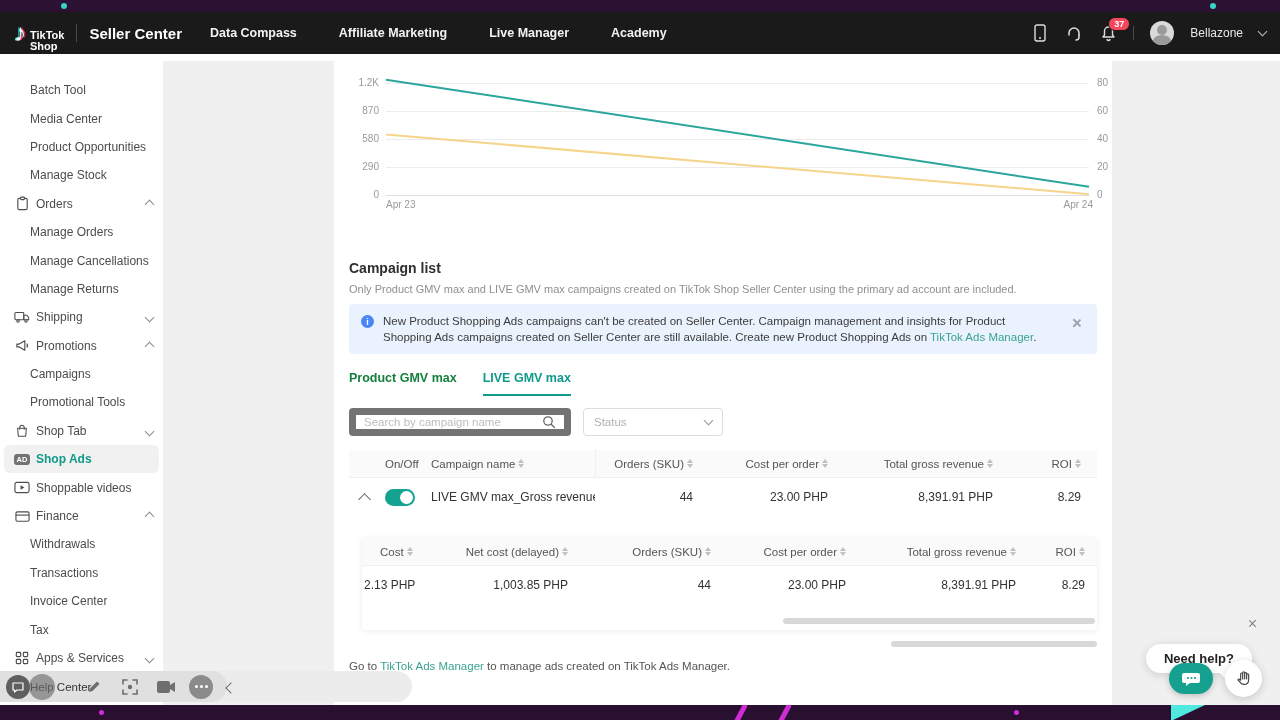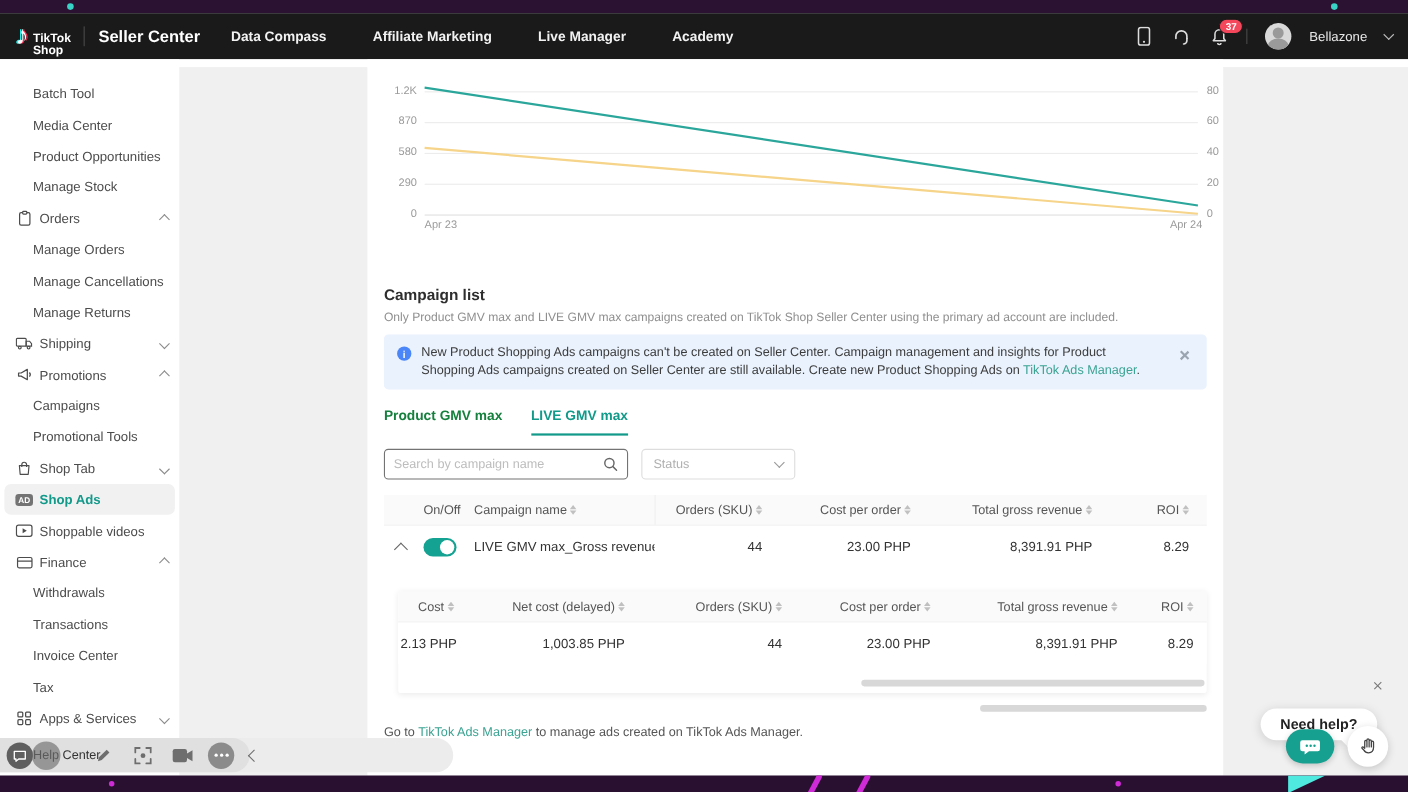--- a/index.html
+++ b/index.html
@@ -30,21 +30,21 @@
   .user-name { color:#e8e8e8; font-size:12px; }
   .chev { display:inline-block; width:7px; height:7px; border-left:1.5px solid #bbb; border-bottom:1.5px solid #bbb; }
   .chev.down { transform:rotate(-45deg); margin-top:-3px; }
   .chev.up { transform:rotate(135deg); margin-top:3px; }
 
   
   .workspace { position:absolute; top:54px; left:0; right:0; bottom:15px; background:#f0f0f1; }
   .top-white { position:absolute; top:0; left:0; right:0; height:7px; background:#fff; }
 
   
-  .sidebar { position:absolute; top:0; left:0; width:163px; height:100%; background:#fff; padding-top:17px; }
+  .sidebar { position:absolute; top:0; left:0; width:163px; height:100%; background:#fff; padding-top:22px; }
   .side-item { height:28.4px; display:flex; align-items:center; font-size:12px; color:#4c4c4c; cursor:pointer; padding:0 10px 0 14px; position:relative; }
   .side-item.sub { padding-left:30px; }
   .side-item .s-icon { width:16px; height:16px; margin-right:6px; display:flex; align-items:center; justify-content:center; flex:none; }
   .side-item .s-label { white-space:nowrap; overflow:hidden; }
   .side-item .s-chev { margin-left:auto; }
   .side-item .s-chev .chev { border-color:#8a8a8a; }
   .side-item.active { background:#f1f1f1; border-radius:6px; margin:0 4px; padding-left:10px; color:#11998a; font-weight:bold; }
   .ad-badge { background:#737373; color:#fff; font-size:7.5px; font-weight:bold; border-radius:3px; padding:2px 3px; line-height:1; }
 
   
@@ -83,21 +83,21 @@
   .t-link { color:#3ba392; cursor:pointer; }
   .x-icon { width:16px; height:16px; position:relative; cursor:pointer; flex:none; margin-top:2px; }
   .x-icon::before, .x-icon::after { content:""; position:absolute; left:7px; top:3px; width:1.5px; height:10px; background:#9aa4b0; }
   .x-icon::before { transform:rotate(45deg); } .x-icon::after { transform:rotate(-45deg); }
 
   .tabs { margin-top:17px; display:flex; gap:26px; }
   .tab { font-size:12.5px; font-weight:bold; color:#15803d; padding-bottom:9px; cursor:pointer; }
   .tab.active { color:#11998a; border-bottom:2px solid #11998a; }
 
   .controls { margin-top:12px; display:flex; gap:12px; }
-  .search-box { width:222px; height:28px; border:1px solid #737373; border-radius:4px; display:flex; align-items:center; padding:0 8px;justify-content:space-between; }
+  .search-box { width:222px; height:28px; border:7px solid #737373; border-radius:4px; display:flex; align-items:center; padding:0 8px;justify-content:space-between; }
   .search-box input { border:none; outline:none; flex:1; font-size:11.5px; color:#333; font-family:"Liberation Sans",sans-serif; }
   .search-box input::placeholder { color:#bdbdbd; }
   .status-box { width:140px; height:28px; border:1px solid #ddd; border-radius:4px; display:flex; align-items:center; padding:0 10px; font-size:11.5px; color:#b0b0b0; cursor:pointer; }
   .status-box .chev { margin-left:auto; border-color:#999; }
 
   
   .tbl { margin-top:14px; }
   .tr { display:flex; align-items:center; }
   .thead { height:28px; background:#fafafa; border-bottom:1px solid #f0f0f0; font-size:11.5px; color:#555; }
   .trow { height:38px; font-size:12px; color:#333; background:#fff; }

